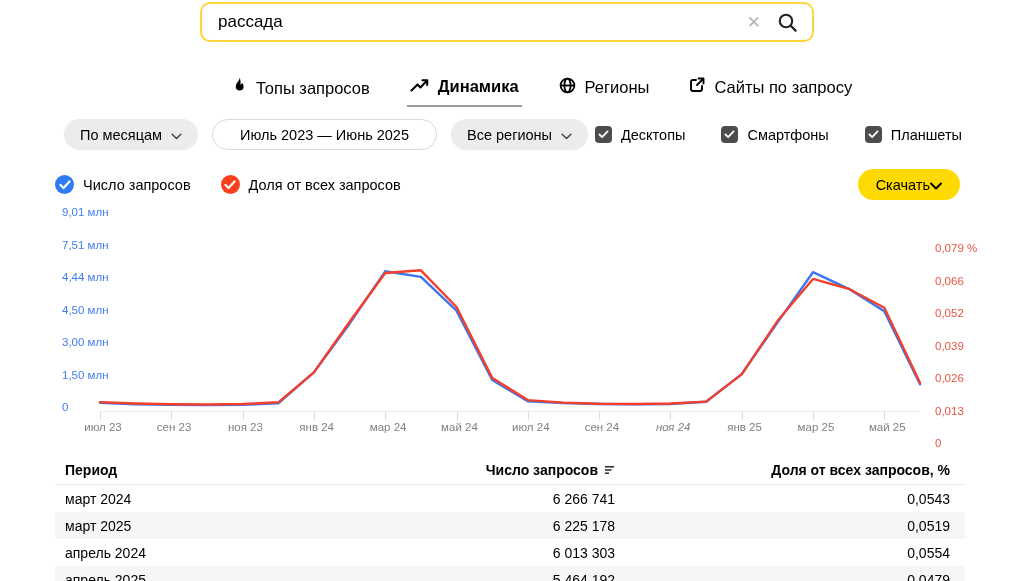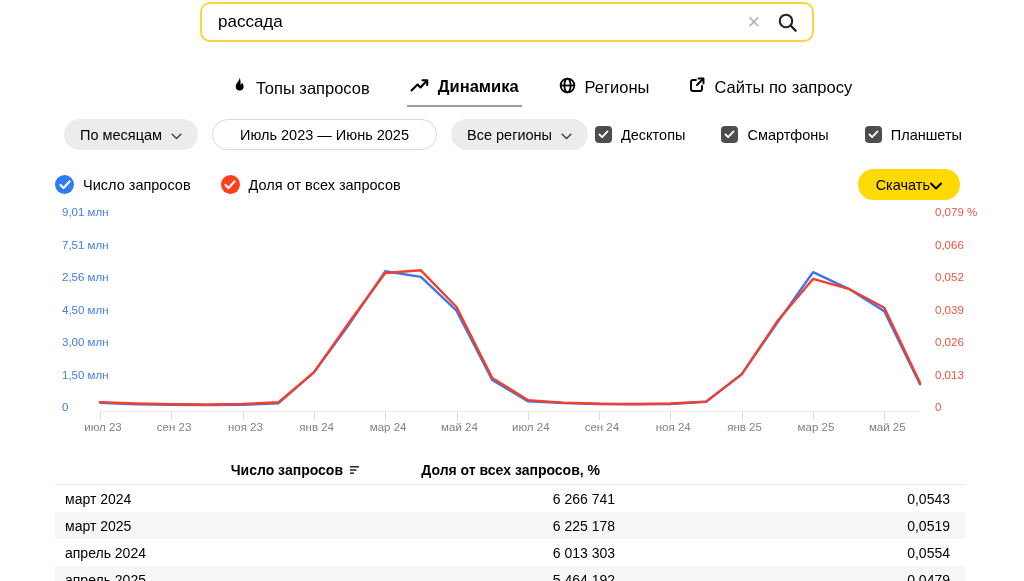--- a/index.html
+++ b/index.html
@@ -38,21 +38,21 @@
   .legend-item { display:flex; align-items:center; gap:9px; font-size:14.5px; cursor:pointer; }
   .swatch { width:19px; height:19px; border-radius:50%; display:flex; align-items:center; justify-content:center; }
   .download { margin-left:auto; height:31px; border-radius:16px; background:#ffd902; border:none;
     padding:0 18px; display:flex; align-items:center; font-size:14.5px; cursor:pointer;
     font-family:"Liberation Sans","DejaVu Sans",sans-serif; }
 
   
   .y-axis { position:absolute; top:205px; height:209px; display:flex; flex-direction:column;
     justify-content:space-between; font-size:11.5px; line-height:14px; }
   .y-left  { left:62px; color:#417df0; }
-  .y-right { left:935px; color:#eb5441; }
+  .y-right { left:935px; color:#eb5441;margin-top:36px; }
   .plot { position:absolute; left:100px; top:212px; width:820px; height:195px; }
   .plot svg { position:absolute; left:0; top:0; overflow:visible; }
   .axis-line { position:absolute; left:100px; top:411px; width:820px; height:1px; background:#ededed; }
   .x-tick { position:absolute; top:411px; width:1px; height:9px; background:#dcdcdc; }
   .x-label { position:absolute; top:421px; transform:translateX(-42%); font-size:11.5px; color:#81807c; white-space:nowrap; }
 
   
   .table { position:absolute; left:55px; top:455px; width:910px; font-size:14px; }
   .thead { display:grid; grid-template-columns:305px 255px 350px; height:30px; align-items:center;
     border-bottom:1px solid #e6e6e6; font-weight:bold; }
@@ -190,21 +190,21 @@
         <svg width="12" height="8" viewBox="0 0 12 8">
             <polyline points="1,1.5 6,6.5 11,1.5" fill="none" stroke="#000" stroke-width="2" stroke-linecap="round" stroke-linejoin="round"></polyline>
           </svg>
       </span>
     </button>
   </div>
 
   <div class="y-axis y-left">
     <div>9,01 млн</div>
     <div>7,51 млн</div>
-    <div>2,56 млн</div>
+    <div>4,44 млн</div>
     <div>4,50 млн</div>
     <div>3,00 млн</div>
     <div>1,50 млн</div>
     <div>0</div>
   </div>
   <div class="y-axis y-right">
     <div>0,079 %</div>
     <div>0,066</div>
     <div>0,052</div>
     <div>0,039</div>
@@ -233,27 +233,28 @@
   <div class="x-tick" style="left: 813.043px;"></div>
   <div class="x-tick" style="left: 884.348px;"></div>
   <span class="x-label" style="left: 100px;">июл 23</span>
   <span class="x-label" style="left: 171.304px;">сен 23</span>
   <span class="x-label" style="left: 242.609px;">ноя 23</span>
   <span class="x-label" style="left: 313.913px;">янв 24</span>
   <span class="x-label" style="left: 385.217px;">мар 24</span>
   <span class="x-label" style="left: 456.522px;">май 24</span>
   <span class="x-label" style="left: 527.826px;">июл 24</span>
   <span class="x-label" style="left: 599.13px;">сен 24</span>
-  <span class="x-label" style="left: 670.435px;">ноя 24</span>
+  <span class="x-label" style="left: 670.435px; font-style: italic;">ноя 24</span>
   <span class="x-label" style="left: 741.739px;">янв 25</span>
   <span class="x-label" style="left: 813.043px;">мар 25</span>
   <span class="x-label" style="left: 884.348px;">май 25</span>
 
   <div class="table">
     <div class="thead">
+      <div class="c-period">Период</div>
       <div class="c-count th-count">
         <span>Число запросов</span>
         <span>
           <svg width="11" height="10" viewBox="0 0 12 10">
               <line x1="1" y1="1.5" x2="11" y2="1.5" stroke="#222" stroke-width="1.6"></line>
               <line x1="1" y1="5" x2="8.2" y2="5" stroke="#222" stroke-width="1.6"></line>
               <line x1="1" y1="8.5" x2="5.4" y2="8.5" stroke="#222" stroke-width="1.6"></line>
             </svg>
         </span>
       </div>

